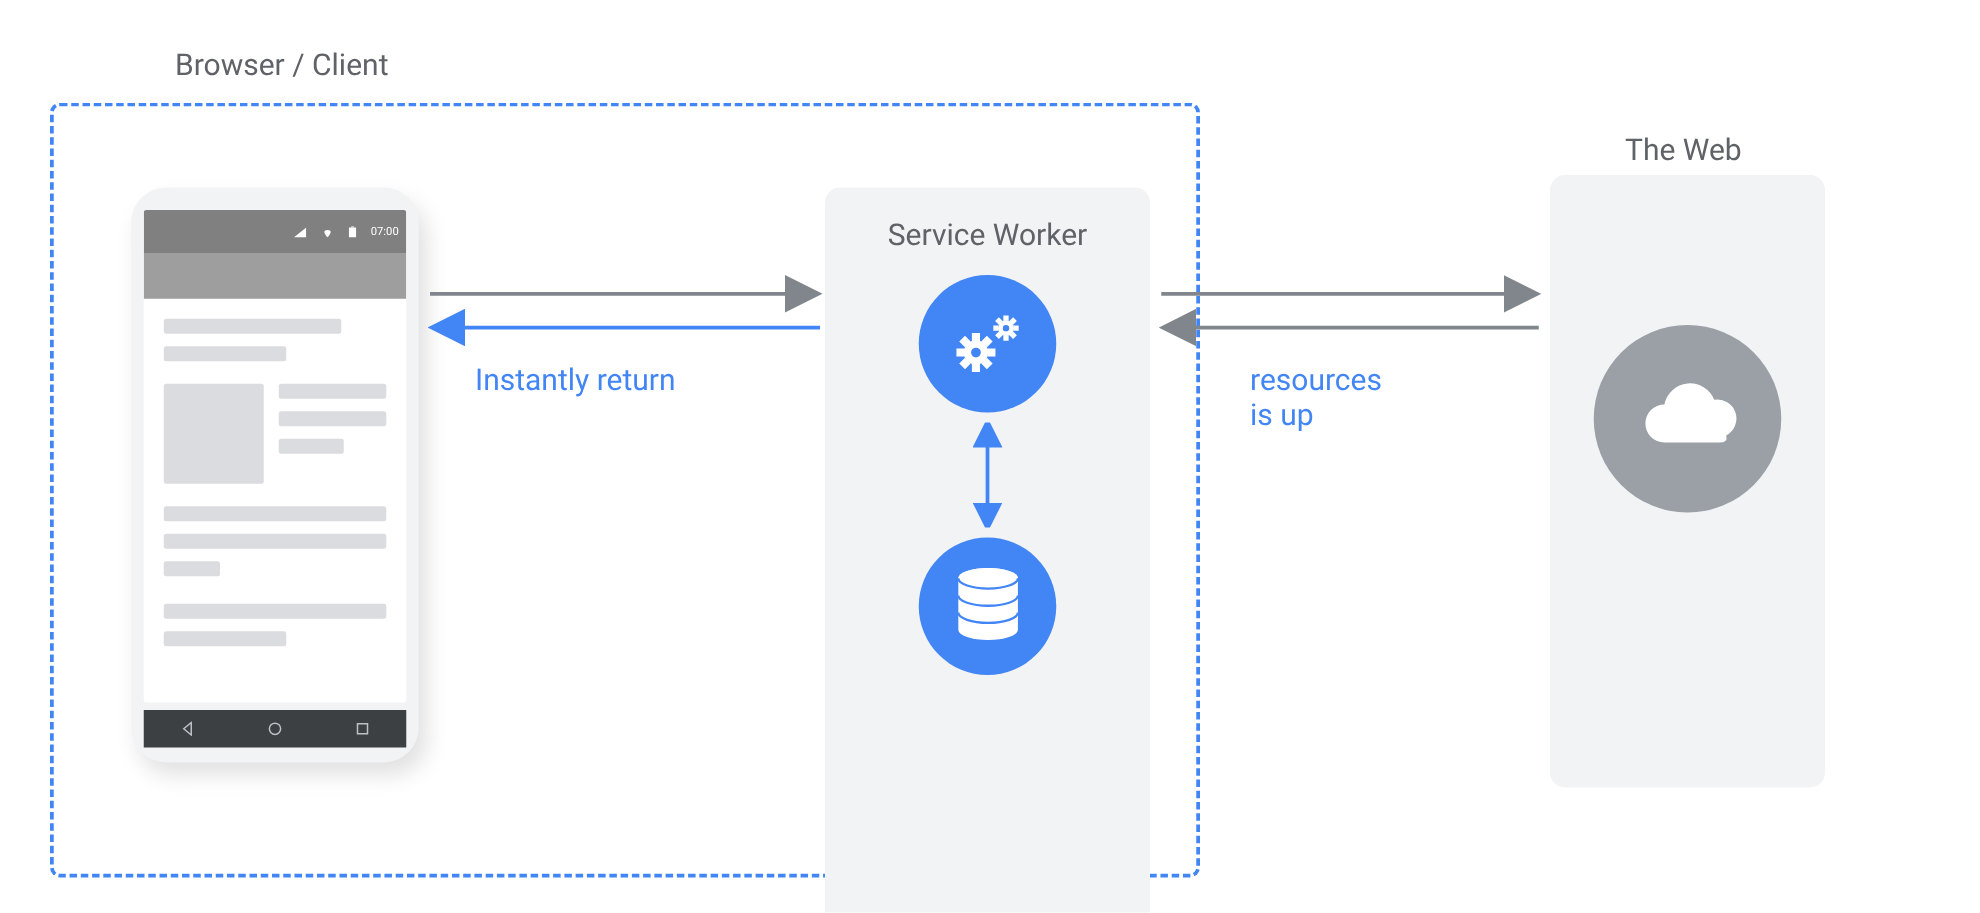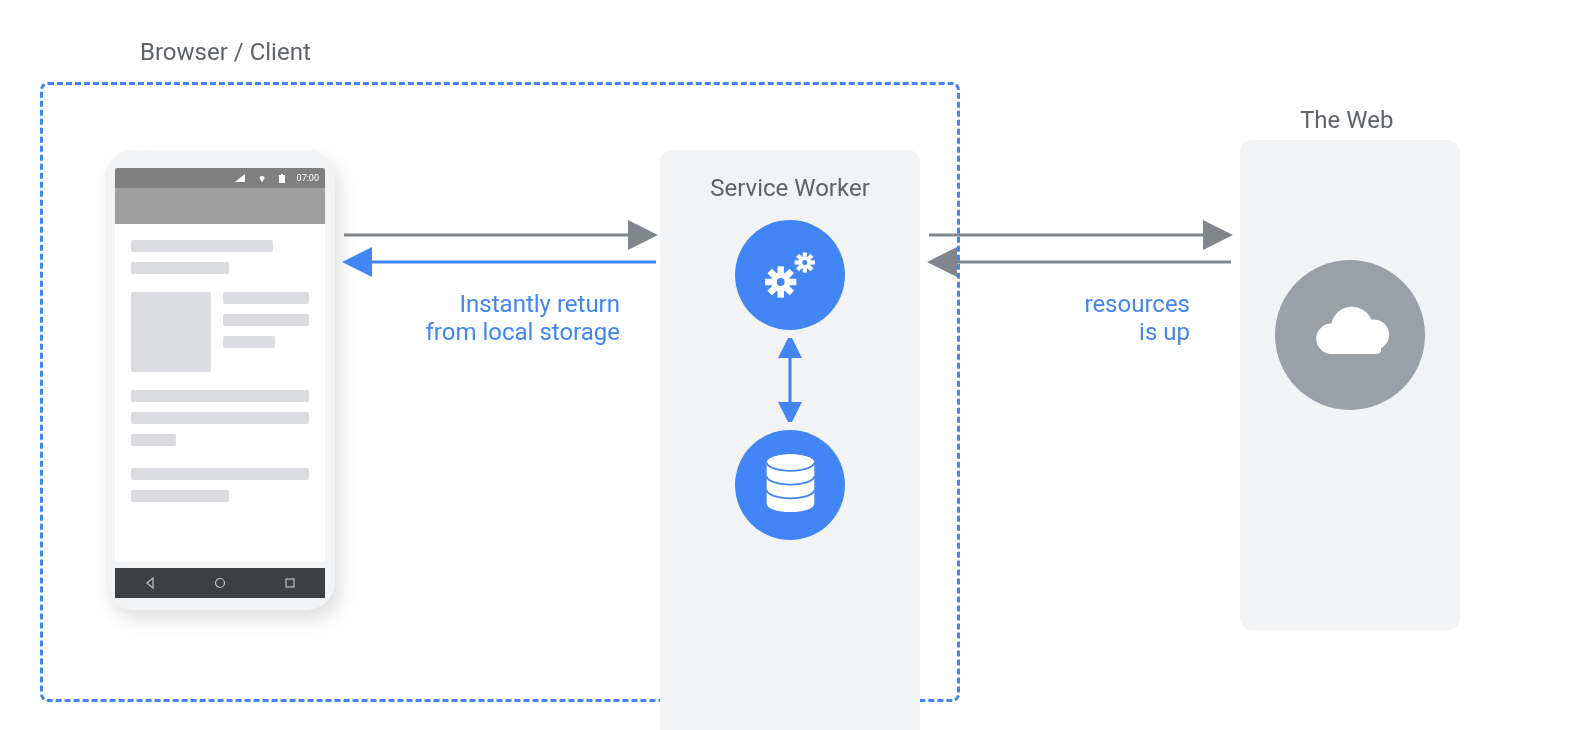--- a/index.html
+++ b/index.html
@@ -13,21 +13,21 @@
   }
   .label {
     font-size: 24px;
     color: #5f6368;
     position: absolute;
     margin-top: 16px;
   }
   .blue-label {
     font-size: 24px;
     color: #4285f4;
-    text-align: right;
+    text-align: left;
     position: absolute;
   }
   .dashed-box {
     position: absolute;
     border: 3px dashed #4285f4;
     border-radius: 8px;
   }
   .panel {
     position: absolute;
     background: #f1f3f4;
@@ -43,21 +43,21 @@
     box-shadow: 6px 10px 18px rgba(0,0,0,0.12);
   }
   .phone-screen {
     position: absolute;
     left: 10px; right: 10px; top: 18px; bottom: 48px;
     background: #ffffff;
     border-radius: 2px;
     overflow: hidden;
   }
   .screen-statusbar {
-    height: 20px;
+    height: 35px;
     background: #808080;
     display: flex;
     justify-content: flex-end;
     align-items: center;
     gap: 12px;
     padding-right: 6px;
     color: #fff;
     font-size: 9px;
   }
   .screen-topbar {
@@ -233,21 +233,20 @@
     <marker id="ah-blue-l" markerWidth="10" markerHeight="10" refX="2" refY="5" orient="auto">
       <path d="M10 0 L0 5 L10 10 Z" fill="#4285f4"></path>
     </marker>
   </defs>
   <line x1="4" y1="15" x2="312" y2="15" stroke="#80868b" stroke-width="3" marker-end="url(#ah-grey-r)"></line>
   <line x1="8" y1="42" x2="316" y2="42" stroke="#4285f4" stroke-width="3" marker-start="url(#ah-blue-l)"></line>
 </svg>
 
 <div class="blue-label" style="left:380px; top:290px; width:240px;">
   <div>Instantly return</div>
-  <div>from local storage</div>
 </div>
 
 <div class="panel" style="left:1240px; top:140px; width:220px; height:490px;">
   <div class="circle grey-circle" style="left:35px; top:120px; width:150px; height:150px;">
     <span>
       <svg width="95" height="60" viewBox="0 0 100 60" fill="#ffffff">
         <path d="M30 50 a16 16 0 0 1 0 -32 a22 22 0 0 1 42 -4 a16 16 0 0 1 10 30 q2 6 -6 6 Z"></path>
       </svg>
     </span>
   </div>

